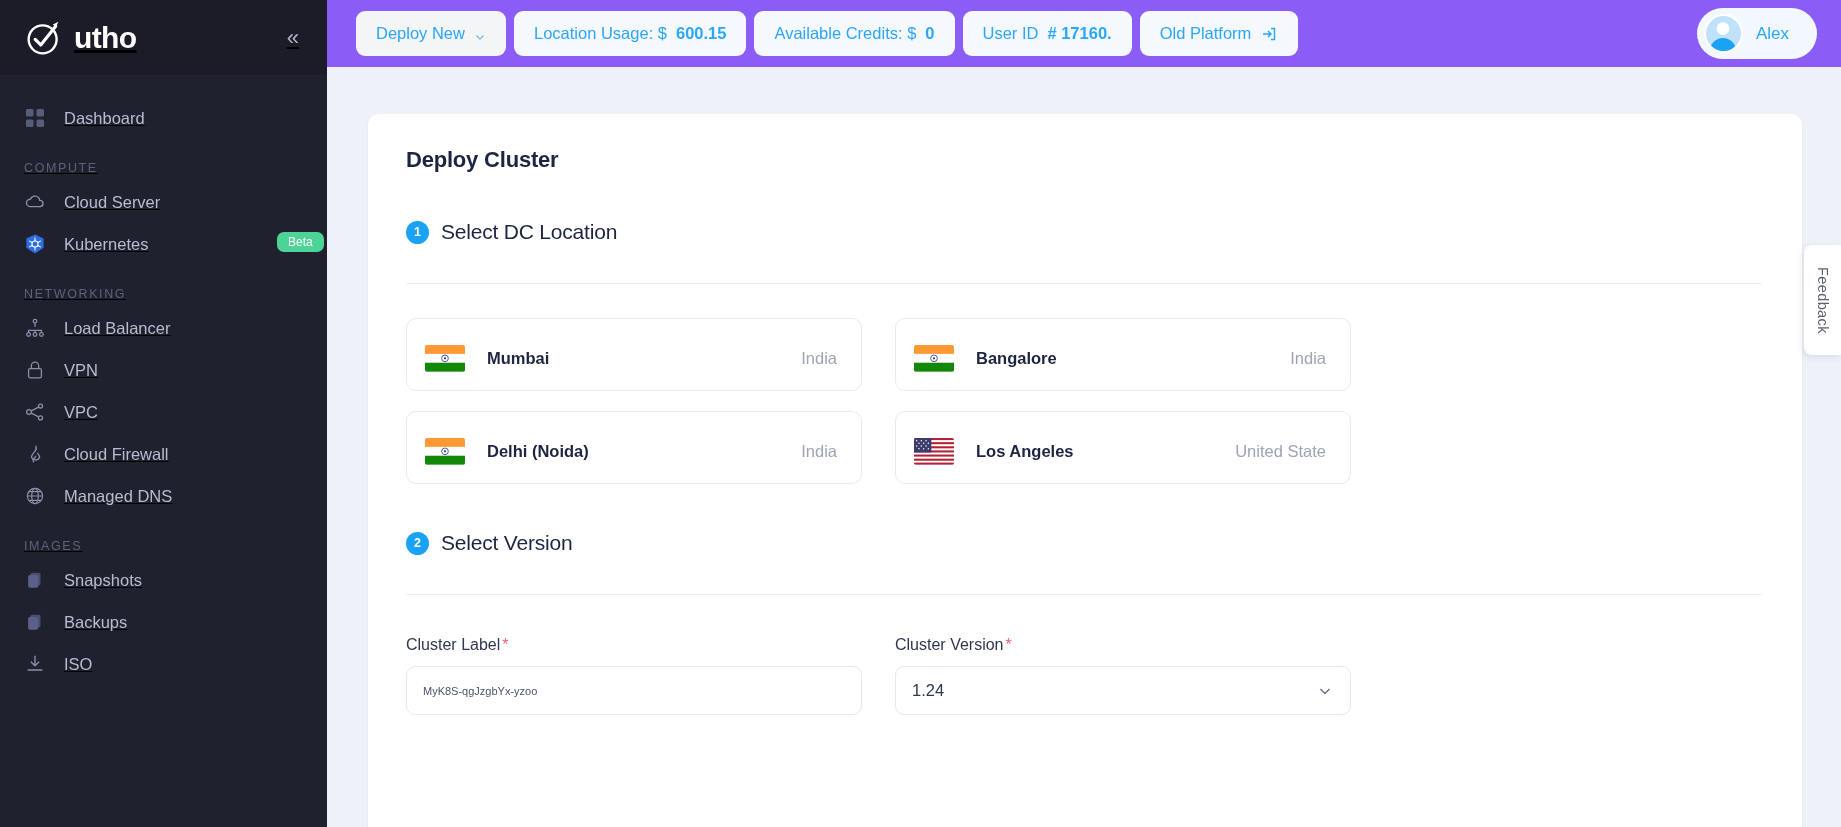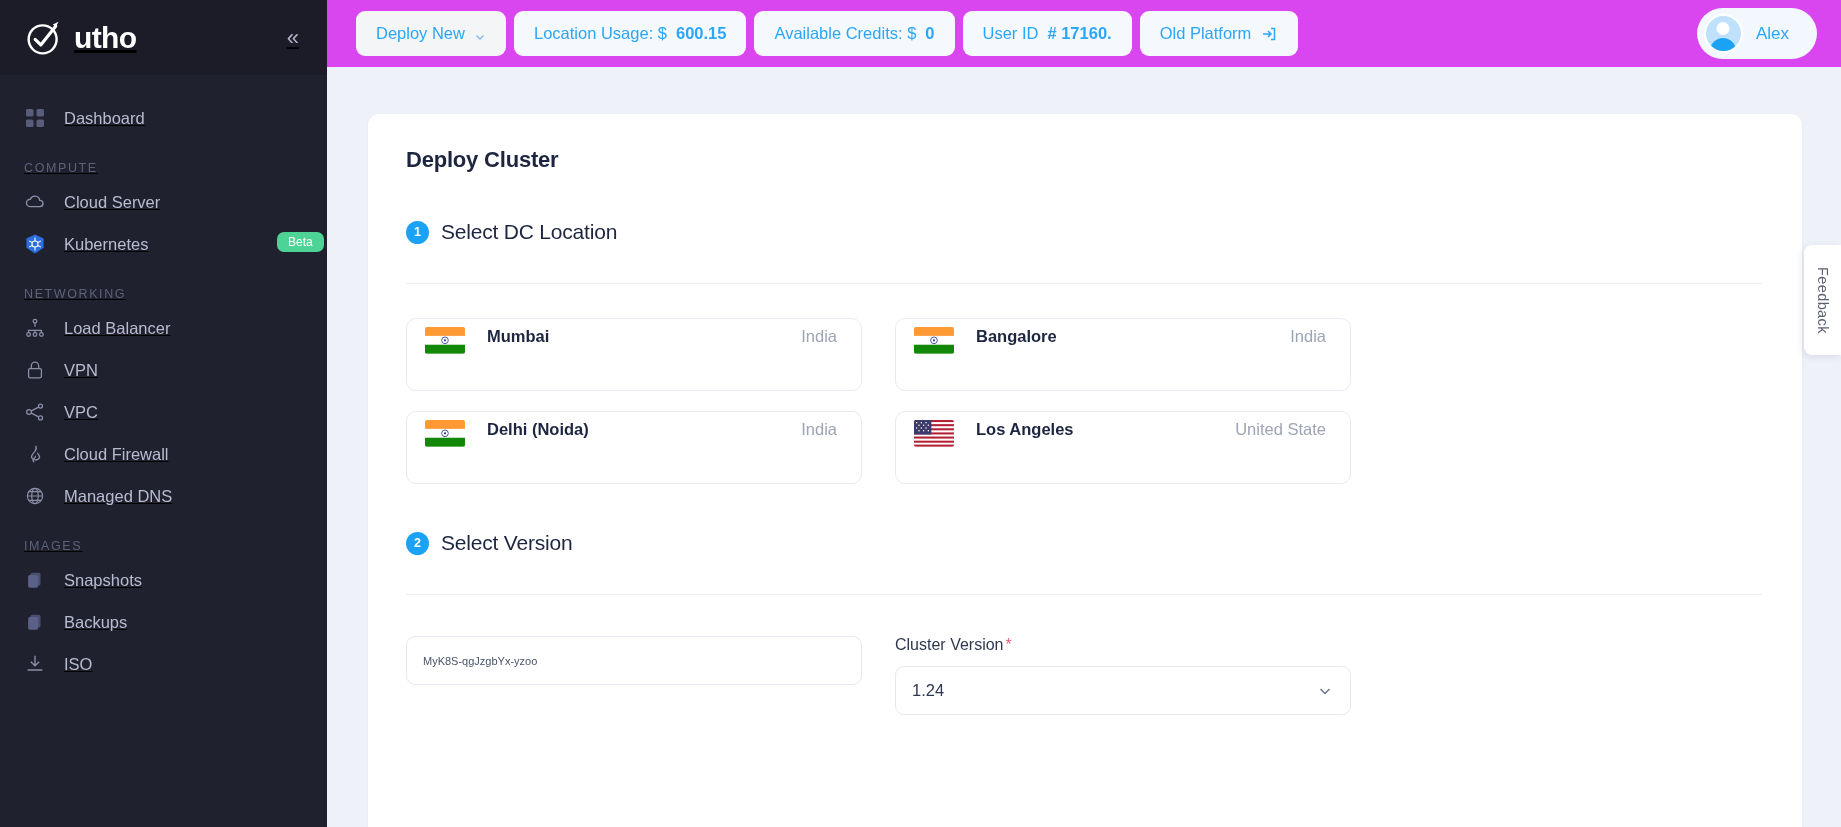--- a/index.html
+++ b/index.html
@@ -56,21 +56,21 @@
     position: absolute; left: 277px; top: 9px;
     background: #4ed396; color: #ffffff;
     font-size: 12px; border-radius: 7px;
     padding: 3px 11px; white-space: nowrap;
   }
   .nav-spacer { height: 8px; }
 
   
   #topbar {
     position: absolute; left: 327px; top: 0; right: 0;
-    height: 67px; background: #d946ef;
+    height: 67px; background: #8b5cf6;
     display: flex; align-items: center;
     padding: 0 24px 0 29px;
     z-index: 20;
   }
   .pill {
     height: 45px; border-radius: 9px;
     display: flex; align-items: center; gap: 9px;
     padding: 0 20px; margin-right: 8px;
     font-size: 16.5px; color: #2ba6f8;
     background: #f5f9fe; cursor: pointer;
@@ -129,21 +129,21 @@
   .step-title { font-size: 21px; font-weight: normal; color: #1d2540; letter-spacing: -0.2px; }
   .divider { height: 1px; background: #eceef3; margin-top: 39px; }
 
   .loc-grid {
     display: flex; flex-wrap: wrap; gap: 20px 33px;
     margin-top: 34px;
   }
   .loc-card {
     width: 456px; height: 73px;
     border: 1px solid #e8eaf0; border-radius: 10px;
-    display: flex; 
+    display: flex; align-items: center;
     padding: 8px 24px 0 18px; cursor: pointer;
     background: #ffffff;
   }
   .flag { width: 40px; height: 27px; flex: none; border-radius: 2px; overflow: hidden; }
   .loc-city { font-size: 16.5px; font-weight: bold; color: #1d2540; margin-left: 22px; }
   .loc-country { margin-left: auto; font-size: 16.5px; color: #9da4b5; }
 
   .field-row { display: flex; gap: 33px; margin-top: 41px; }
   .field { width: 456px; }
   .field-label { font-size: 16px; color: #30384f; margin-bottom: 12px; }
@@ -447,20 +447,23 @@
     </div>
 
     <div class="step-row">
       <span class="step-num">2</span>
       <span class="step-title">Select Version</span>
     </div>
     <div class="divider"></div>
 
     <div class="field-row">
       <div class="field">
+        <div class="field-label">
+          <span>Cluster Label</span><span class="req">*</span>
+        </div>
         <input class="field-input" type="text" value="MyK8S-qgJzgbYx-yzoo" placeholder="Cluster Label" style="">
       </div>
       <div class="field">
         <div class="field-label">
           <span>Cluster Version</span><span class="req">*</span>
         </div>
         <div class="select-wrap">
           <div class="select-display">
             <span>1.24</span>
           </div>

